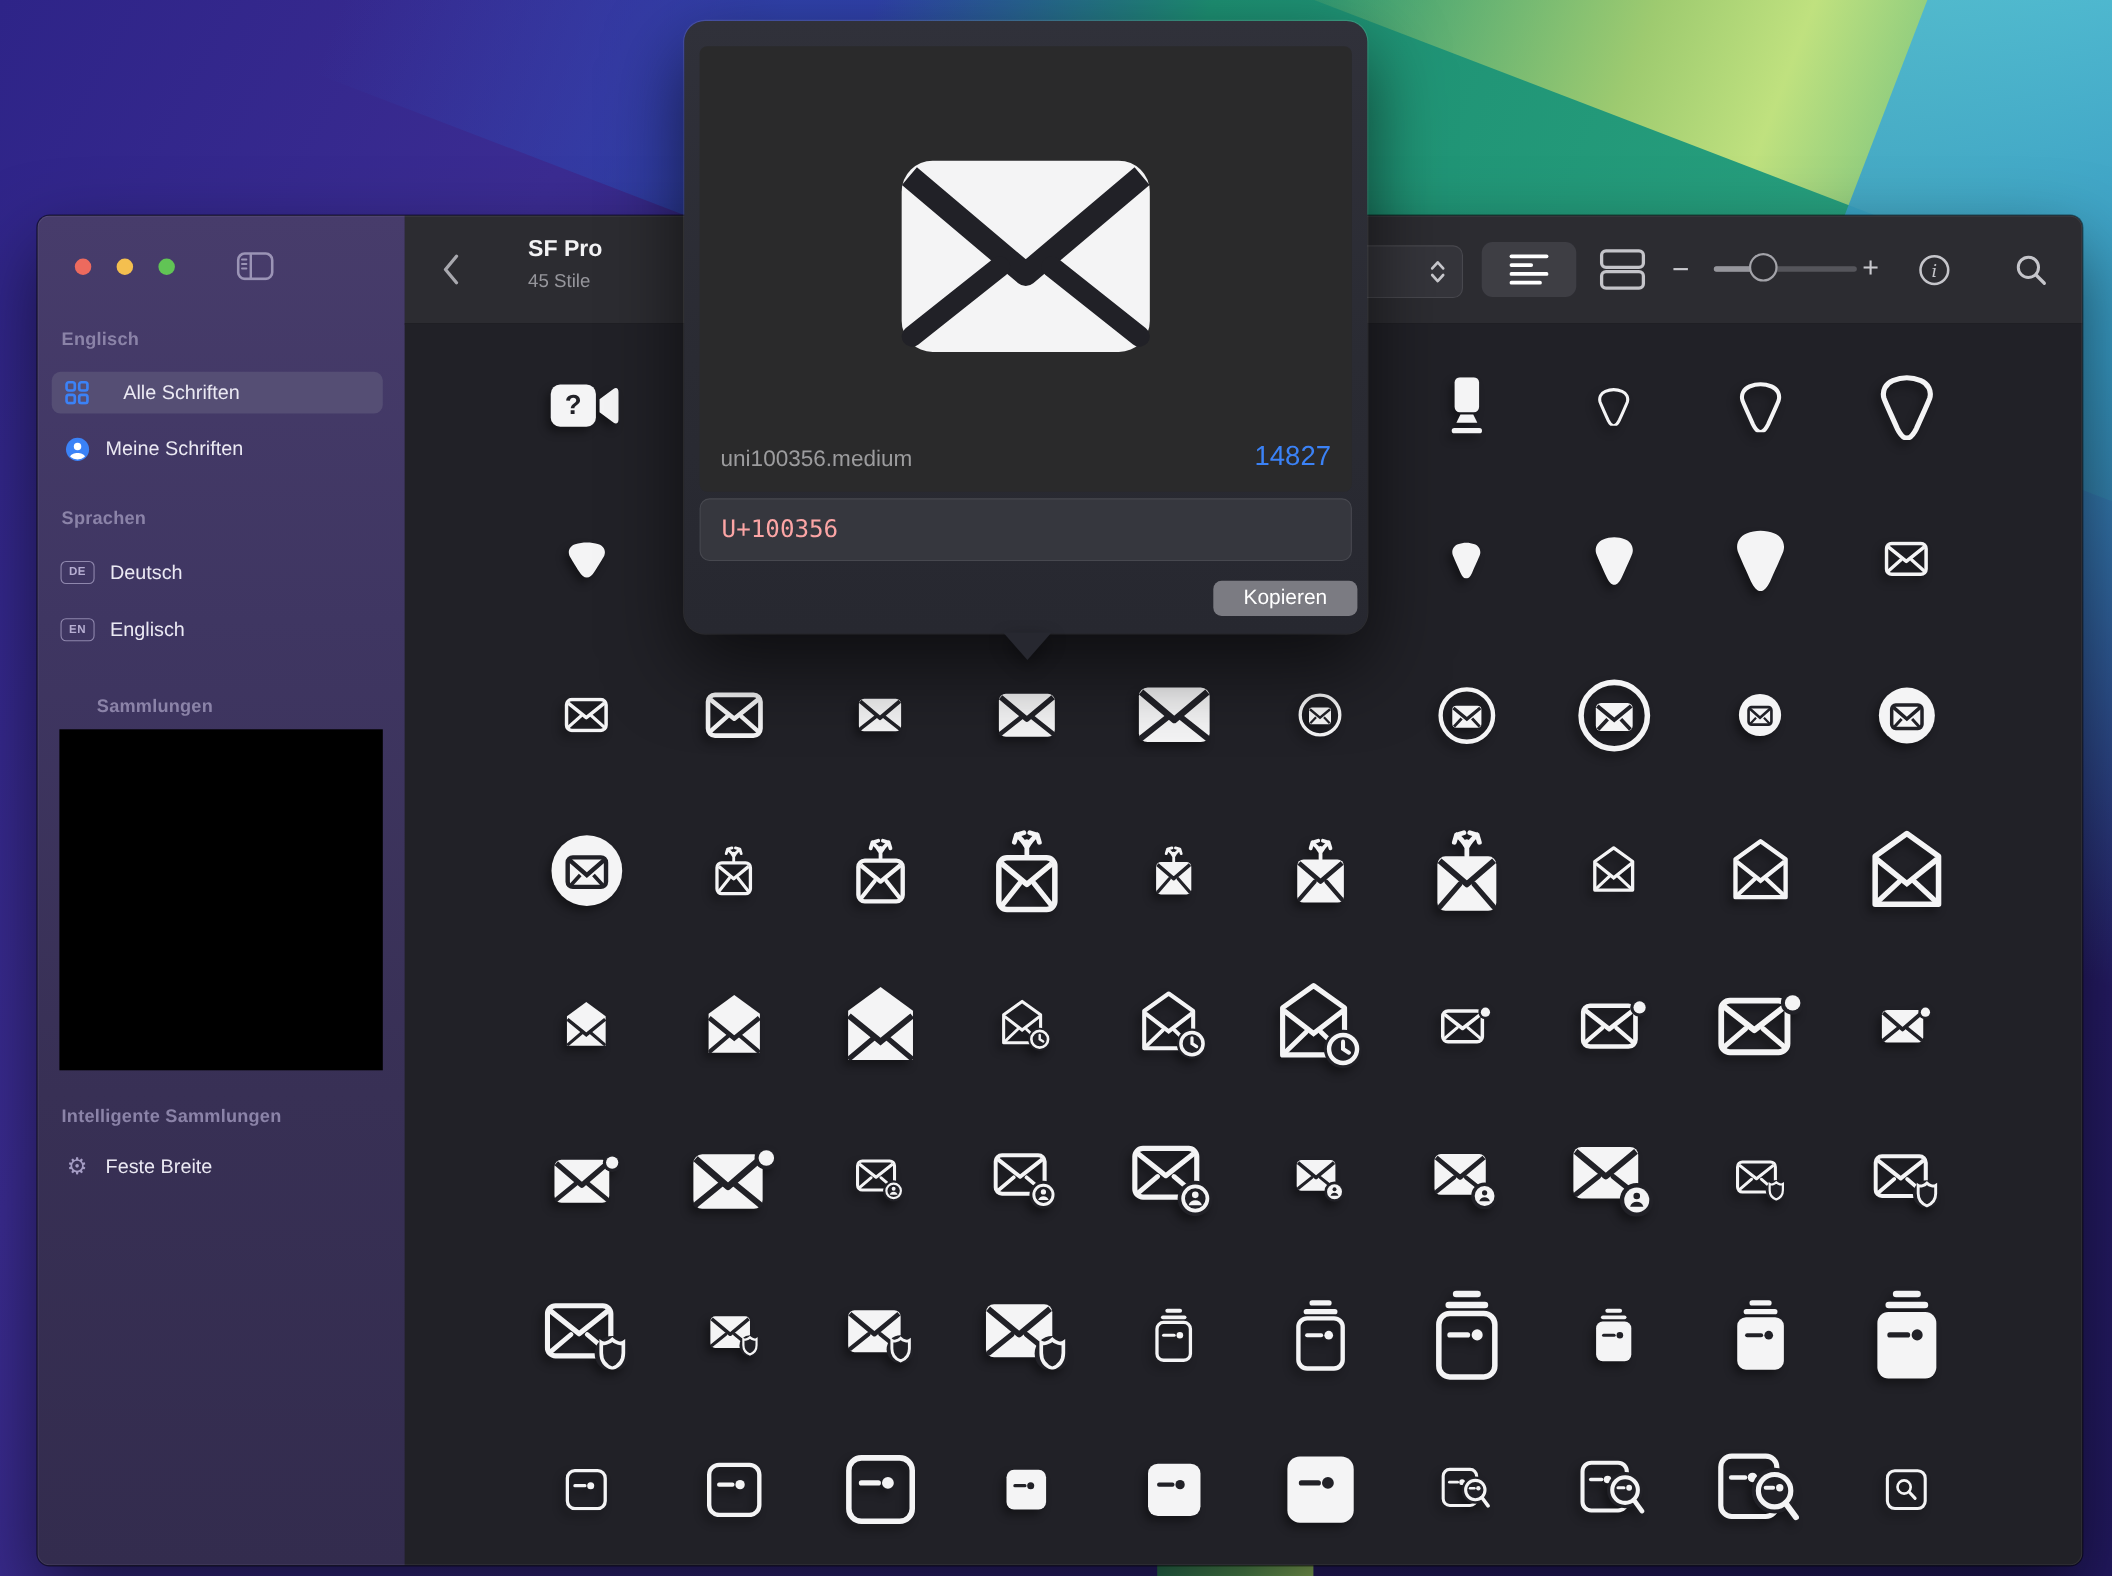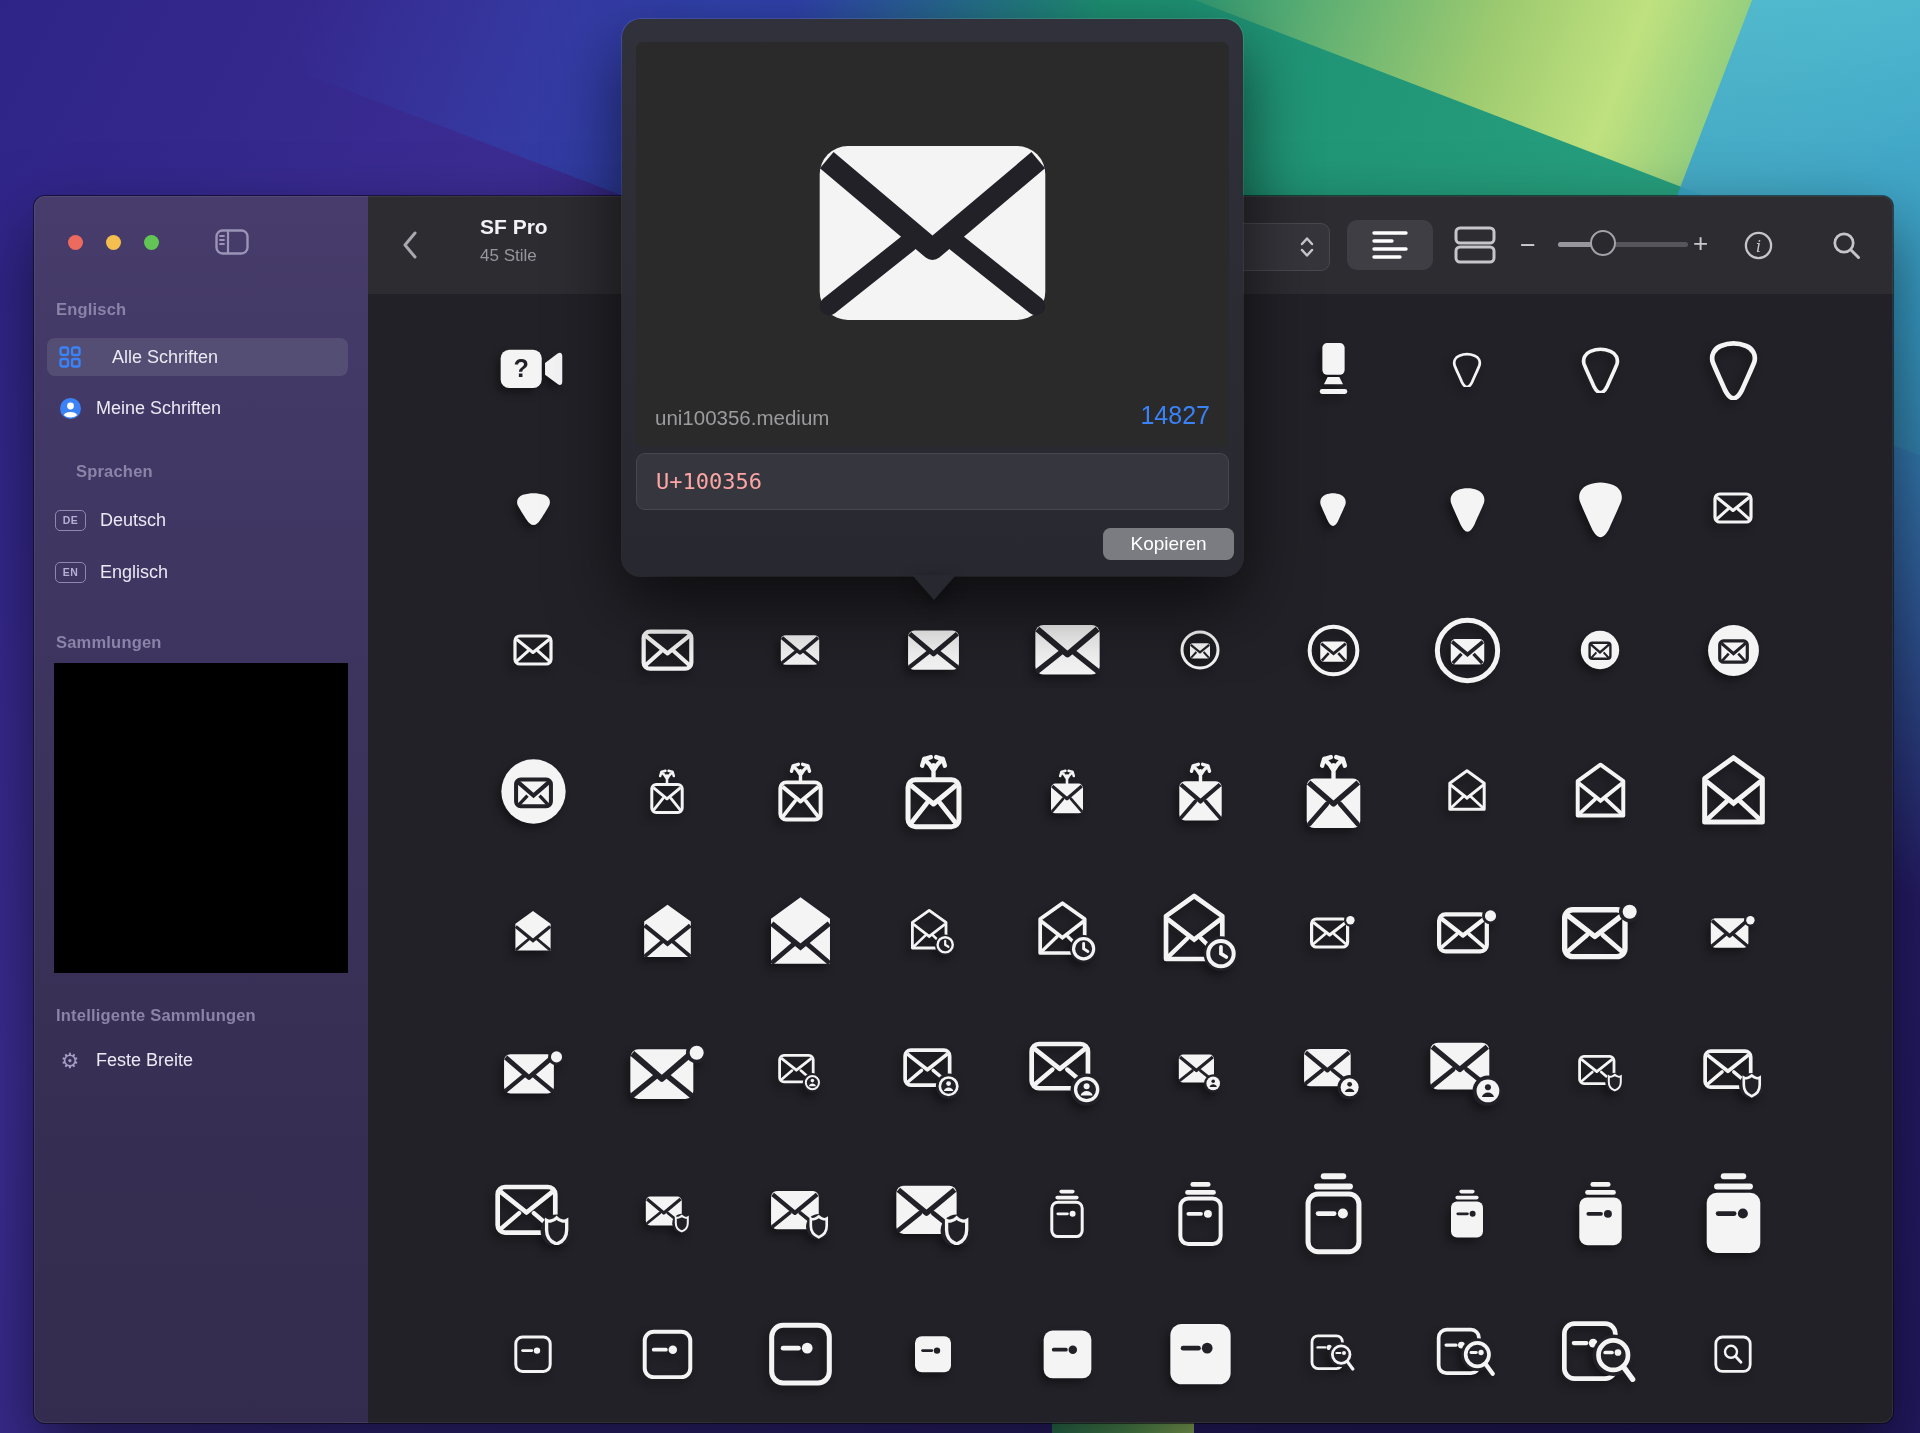--- a/index.html
+++ b/index.html
@@ -134,30 +134,30 @@
         <div class="s-item" style="top: 193px;">
           <span class="it-icon">
             <svg width="23" height="23" viewBox="0 0 23 23">
               <circle cx="11.5" cy="11.5" r="10.5" fill="#3b82f7"></circle>
               <circle cx="11.5" cy="9" r="3.4" fill="#fff"></circle>
               <path d="M4.8 18.2 C6 13.8 17 13.8 18.2 18.2 A10.5 10.5 0 0 1 4.8 18.2 Z" fill="#fff"></path>
             </svg>
           </span>
           <span>Meine Schriften</span>
         </div>
-        <div class="s-header" style="top: 266px; margin-left: 20px;">Sprachen</div>
+        <div class="s-header" style="top: 266px;">Sprachen</div>
         <div class="s-item" style="top: 305px;">
           <span class="lang-badge">DE</span>
           <span>Deutsch</span>
         </div>
         <div class="s-item" style="top: 357px;">
           <span class="lang-badge">EN</span>
           <span>Englisch</span>
         </div>
-        <div class="s-header" style="top: 437px;">Sammlungen</div>
+        <div class="s-header" style="top: 437px; margin-left: 32px;">Sammlungen</div>
         <div class="collection-preview"></div>
         <div class="s-header" style="top: 810px;">Intelligente Sammlungen</div>
         <div class="s-item" style="top: 845px;">
           <span class="it-icon">
             <span class="gear-glyph">⚙</span>
           </span>
           <span>Feste Breite</span>
         </div>
       </div>
   </aside>

